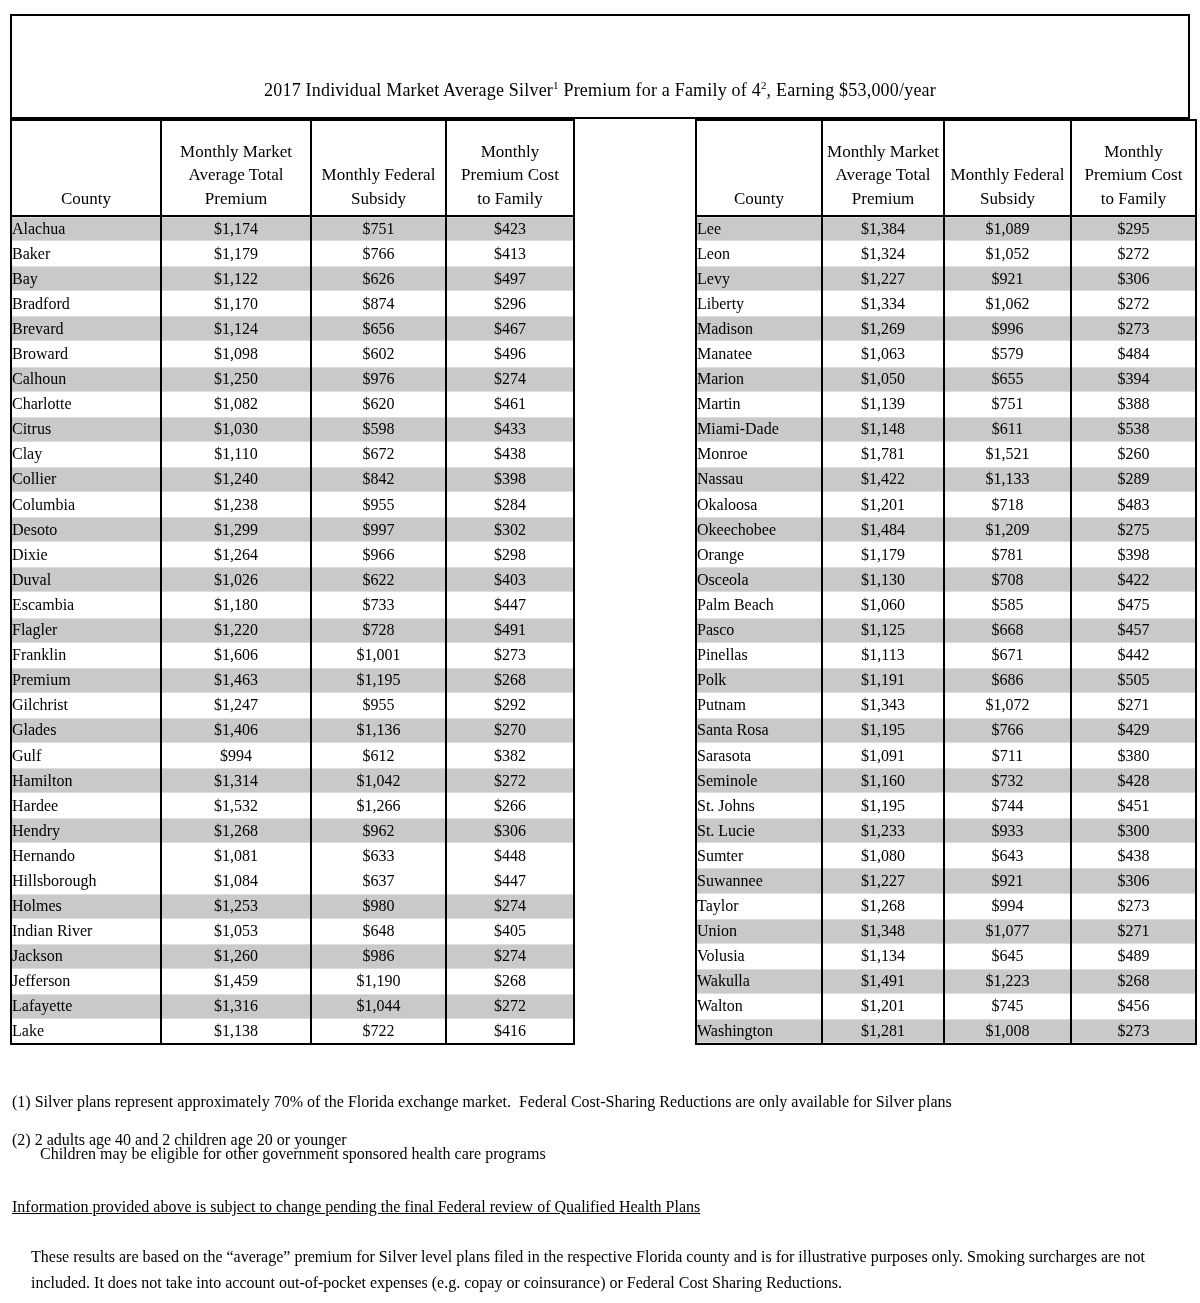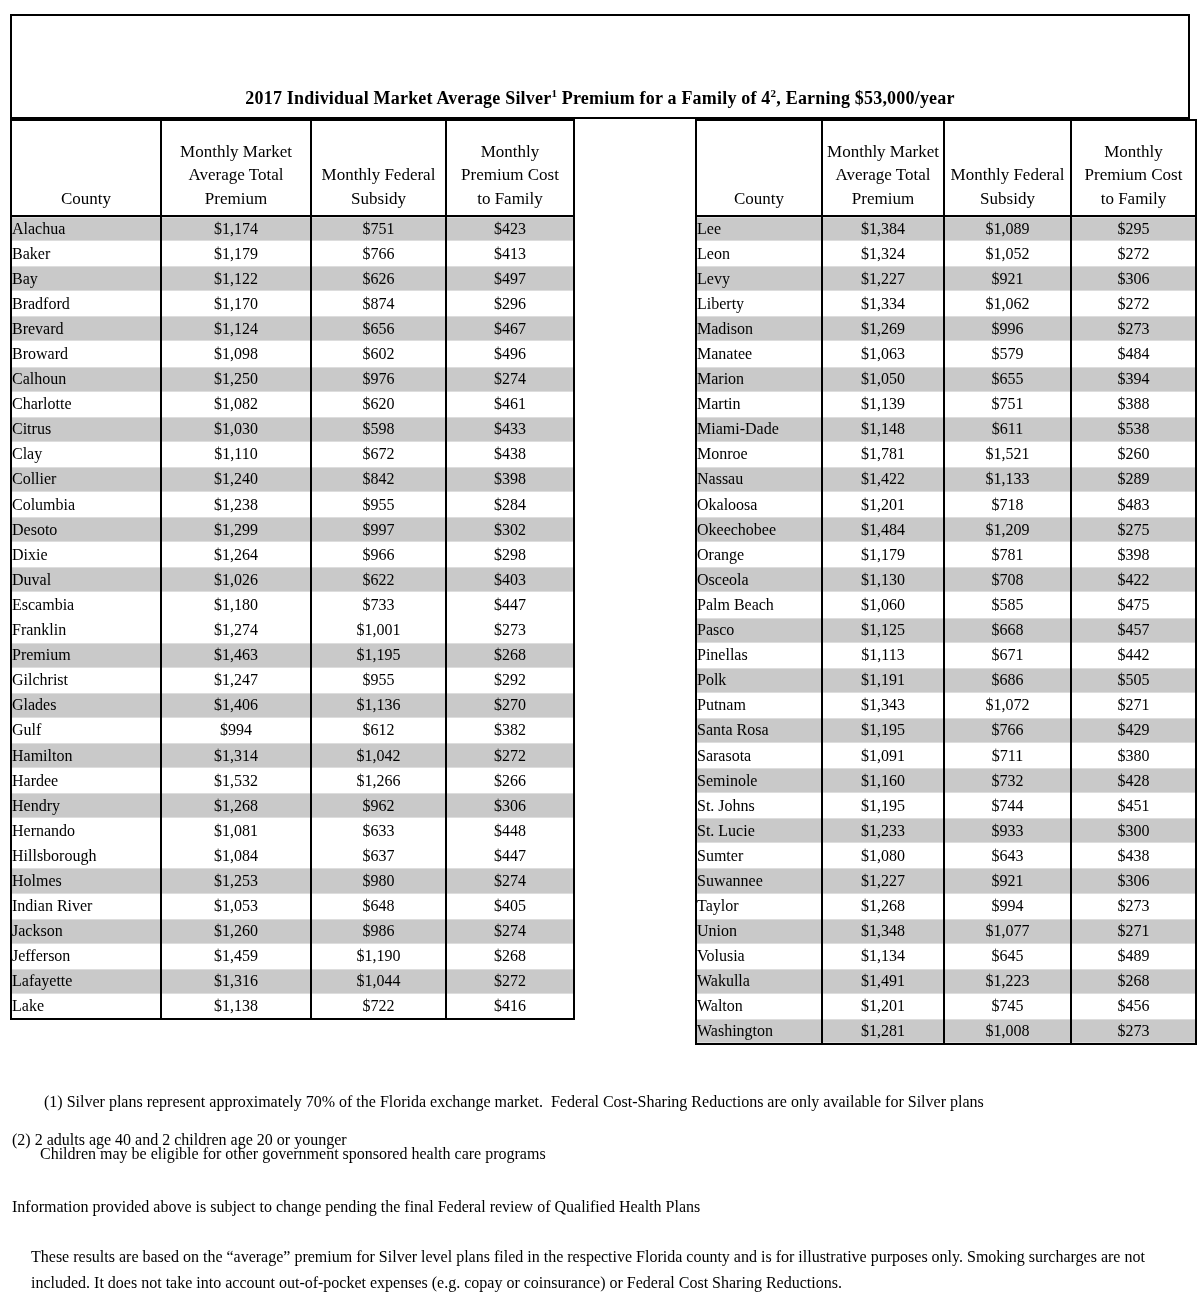--- a/index.html
+++ b/index.html
@@ -22,22 +22,22 @@
     top: 14px;
     width: 1176px;
     height: 101px;
     border: 2px solid #000;
     display: flex;
     align-items: flex-end;
     justify-content: center;
   }
   .title {
     font-size: 18px;
-    font-weight: bold;
-    padding-bottom: 8px;
+    font-weight: normal;
+    padding-bottom: 16px;
     letter-spacing: 0.2px;
   }
   .title sup {
     font-size: 11px;
     line-height: 0;
   }
   table.premium-table {
     position: absolute;
     top: 119px;
     border-collapse: collapse;
@@ -67,24 +67,24 @@
   table.premium-table tr.data-row { height: 25.1px; }
   td.county { text-align: left; padding-left: 3px; }
   td.val { text-align: center; }
   tr.stripe td { background: #c9c9c9; box-shadow: inset 0 1px 0 #dddddd, inset 0 -1px 0 #dddddd; }
   .footnote {
     position: absolute;
     left: 12px;
     font-size: 16px;
     white-space: pre-wrap;
   }
-  #fn1 { top: 1093px; margin-left: 32px; }
+  #fn1 { top: 1093px; }
   #fn2 { top: 1107px; margin-top: 24px; }
   #fn3 { top: 1145px; margin-left: 28px; }
-  #fn-info { top: 1198px; }
+  #fn-info { top: 1198px; text-decoration: underline; }
   #fn-disclaimer { top: 1244px; width: 1150px; line-height: 26px; margin-left: 19px; }
 </style>
 </head>
 <body>
 
 <div class="page">
 
   <div class="title-box">
     <div class="title"><span>2017 Individual Market Average Silver</span><sup>1</sup><span> Premium for a Family of 4</span><sup>2</sup><span>, Earning $53,000/year</span></div>
   </div>
@@ -199,23 +199,29 @@
           <td class="val">$1,026</td>
           <td class="val">$622</td>
           <td class="val">$403</td>
         </tr>
         <tr class="data-row">
           <td class="county">Escambia</td>
           <td class="val">$1,180</td>
           <td class="val">$733</td>
           <td class="val">$447</td>
         </tr>
+        <tr class="data-row stripe">
+          <td class="county">Flagler</td>
+          <td class="val">$1,220</td>
+          <td class="val">$728</td>
+          <td class="val">$491</td>
+        </tr>
         <tr class="data-row">
           <td class="county">Franklin</td>
-          <td class="val">$1,274</td>
+          <td class="val">$1,606</td>
           <td class="val">$1,001</td>
           <td class="val">$273</td>
         </tr>
         <tr class="data-row stripe">
           <td class="county">Premium</td>
           <td class="val">$1,463</td>
           <td class="val">$1,195</td>
           <td class="val">$268</td>
         </tr>
         <tr class="data-row">

